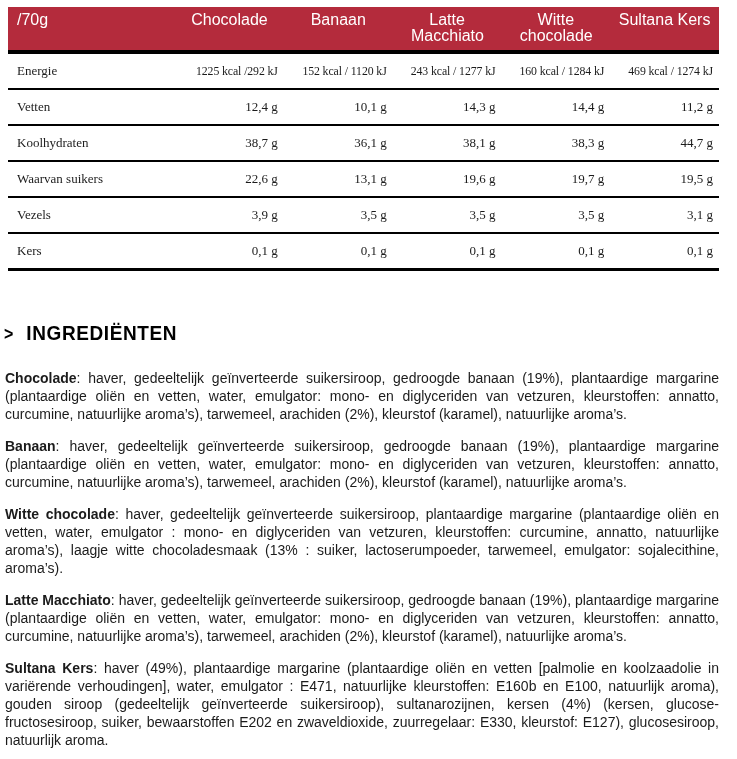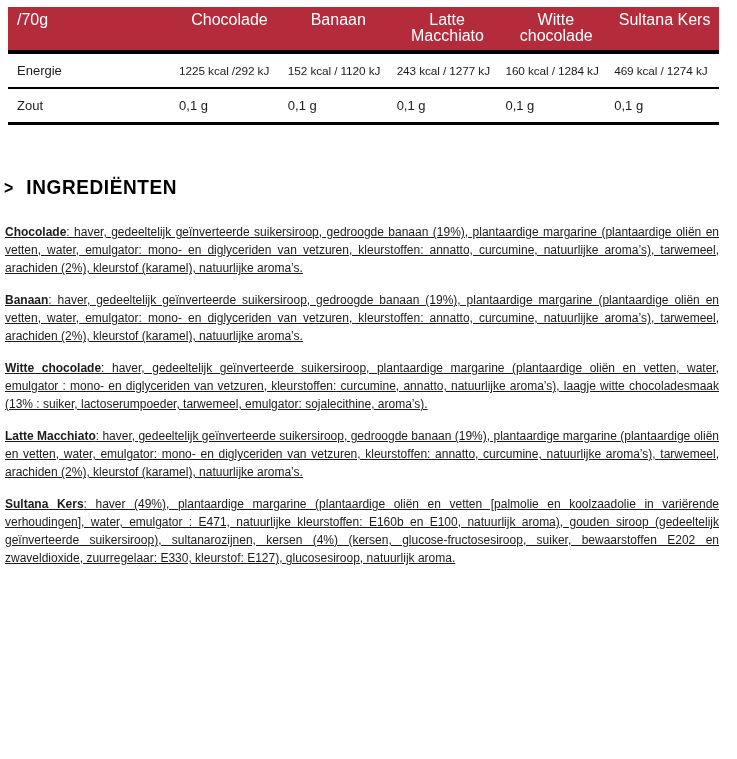--- a/index.html
+++ b/index.html
@@ -43,28 +43,29 @@
   }
   table.nutrition th .narrow{
     display:inline-block;
     max-width:72px;
   }
   table.nutrition td{
     font-size:13px;
     padding:9px 4px;
     border-bottom:2px solid var(--ink);
     vertical-align:middle;
+    font-family:Liberation Serif, serif;
   }
   table.nutrition td.rowlabel{
     text-align:left;
     padding-left:9px;
     padding-right:14px;
   }
   table.nutrition td.val{
-    text-align:left;
+    text-align:right;
     padding-right:6px;
     white-space:nowrap;
   }
   table.nutrition tr.energy td.val{
     font-size:11.8px;
     letter-spacing:-0.1px;
   }
   table.nutrition tbody tr:last-child td{
     border-bottom:3px solid var(--ink);
   }
@@ -87,25 +88,24 @@
     margin:0;
     font-size:19px;
     font-weight:bold;
     letter-spacing:0.6px;
     color:var(--ink);
     transform:scaleY(1.05);
     transform-origin:left center;
   }
   p.ing{
     margin:0 18px 14px 5px;
-    font-size:12px;
+    font-size:14px;
     line-height:18px;
     text-align:justify;
     color:var(--text);
-    text-decoration:underline;
   }
   p.ing b{font-weight:bold;}
 </style>
 </head>
 <body>
 
 <div class="page">
 
   <table class="nutrition">
     <colgroup>
@@ -129,21 +129,53 @@
     <tbody>
       <tr class="energy">
         <td class="rowlabel">Energie</td>
         <td class="val">1225 kcal /292 kJ</td>
         <td class="val">152 kcal / 1120 kJ</td>
         <td class="val">243 kcal / 1277 kJ</td>
         <td class="val">160 kcal / 1284 kJ</td>
         <td class="val">469 kcal / 1274 kJ</td>
       </tr>
       <tr>
-        <td class="rowlabel">Zout</td>
+        <td class="rowlabel">Vetten</td>
+        <td class="val">12,4 g</td>
+        <td class="val">10,1 g</td>
+        <td class="val">14,3 g</td>
+        <td class="val">14,4 g</td>
+        <td class="val">11,2 g</td>
+      </tr>
+      <tr>
+        <td class="rowlabel">Koolhydraten</td>
+        <td class="val">38,7 g</td>
+        <td class="val">36,1 g</td>
+        <td class="val">38,1 g</td>
+        <td class="val">38,3 g</td>
+        <td class="val">44,7 g</td>
+      </tr>
+      <tr>
+        <td class="rowlabel">Waarvan suikers</td>
+        <td class="val">22,6 g</td>
+        <td class="val">13,1 g</td>
+        <td class="val">19,6 g</td>
+        <td class="val">19,7 g</td>
+        <td class="val">19,5 g</td>
+      </tr>
+      <tr>
+        <td class="rowlabel">Vezels</td>
+        <td class="val">3,9 g</td>
+        <td class="val">3,5 g</td>
+        <td class="val">3,5 g</td>
+        <td class="val">3,5 g</td>
+        <td class="val">3,1 g</td>
+      </tr>
+      <tr>
+        <td class="rowlabel">Kers</td>
         <td class="val">0,1 g</td>
         <td class="val">0,1 g</td>
         <td class="val">0,1 g</td>
         <td class="val">0,1 g</td>
         <td class="val">0,1 g</td>
       </tr>
     </tbody>
   </table>
 
   <div class="ing-heading">

